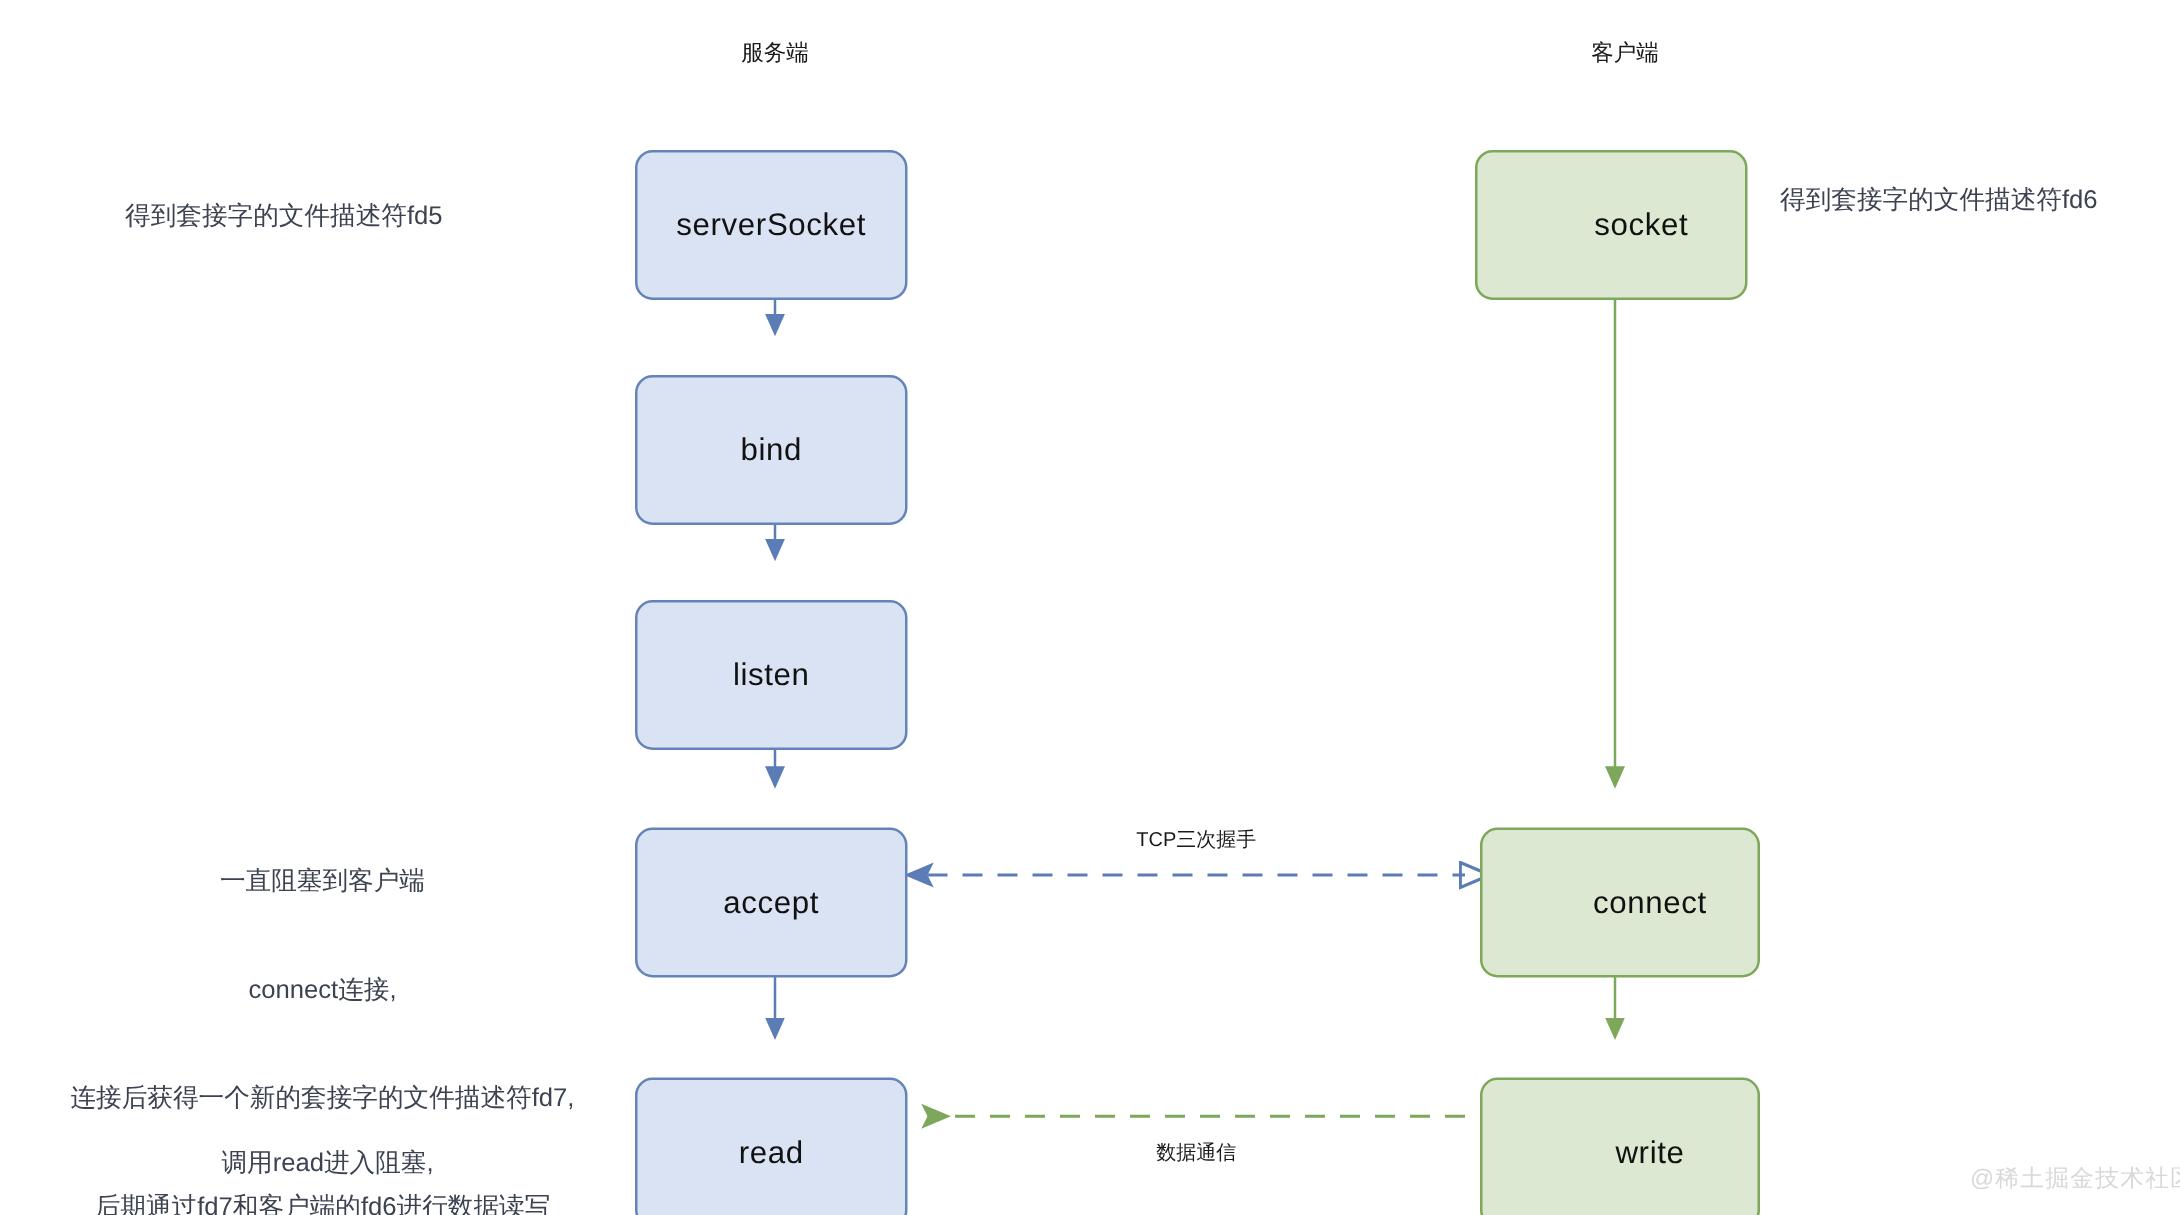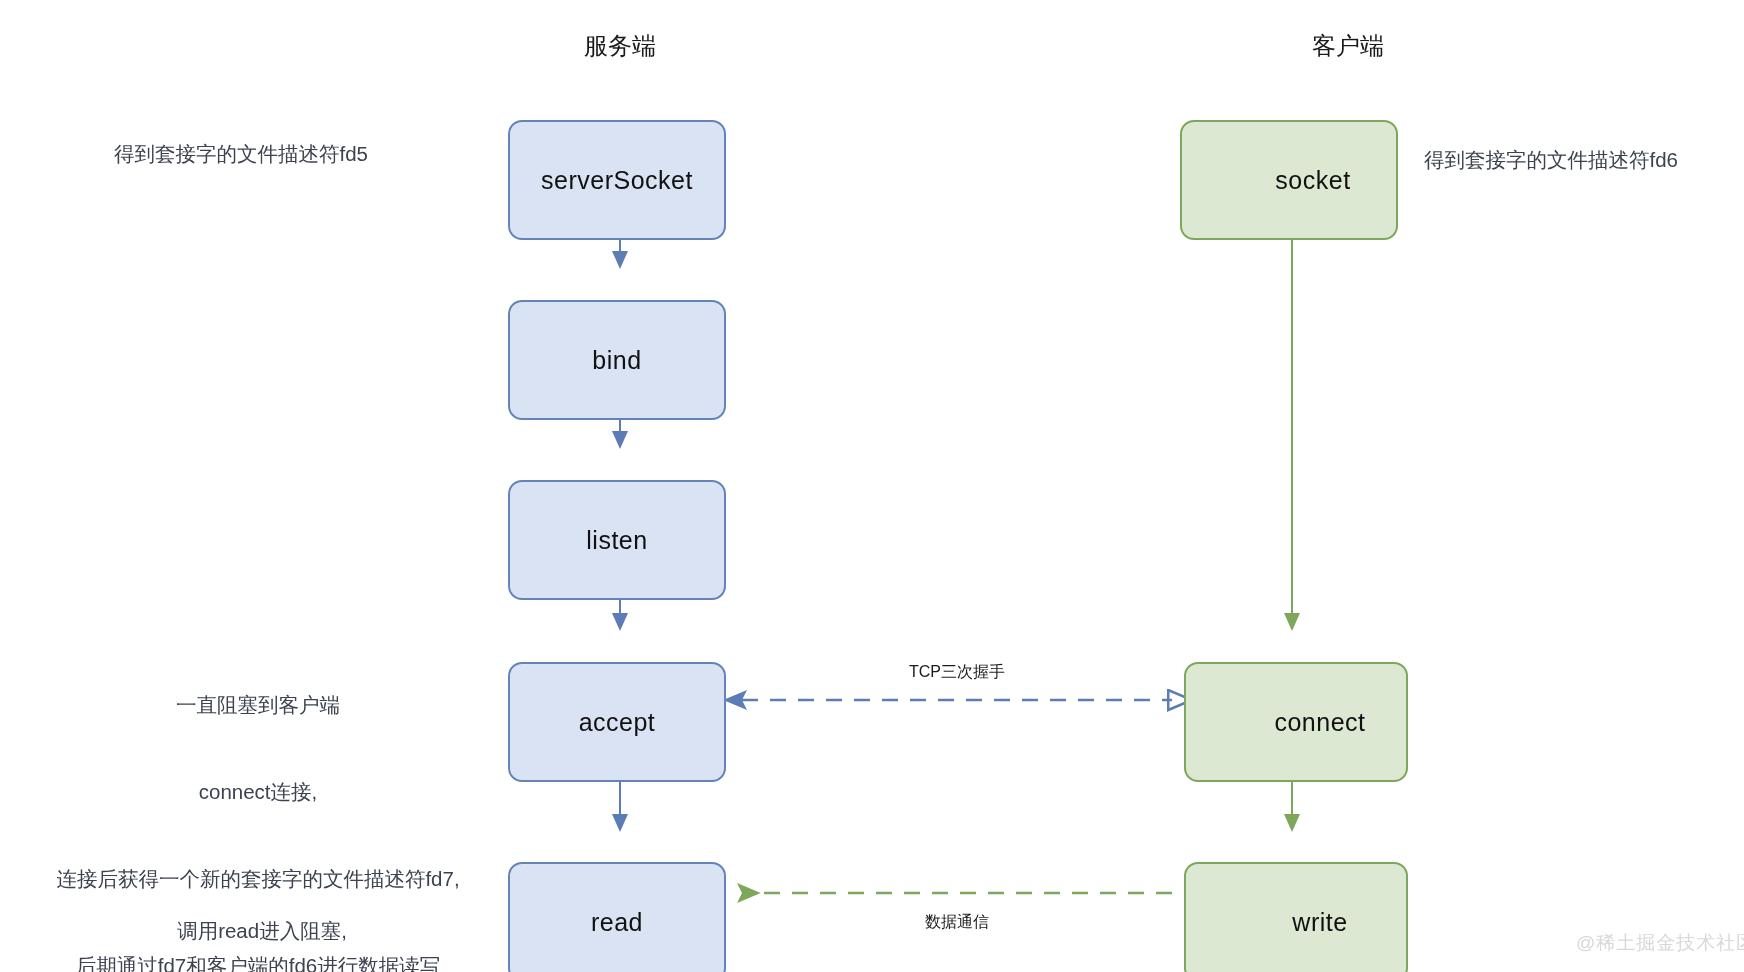--- a/index.html
+++ b/index.html
@@ -26,21 +26,21 @@
   svg.edges {
     position: absolute;
     left: 0; top: 0;
     width: 1744px;
     height: 972px;
     pointer-events: none;
   }
 
   .col-header {
     position: absolute;
-    font-size: 24px;
+    font-size: 18px;
     color: #1a1a1a;
     font-weight: 400;
     text-align: center;
     white-space: nowrap;
     transform: translateX(-50%);
   }
 
   .node {
     position: absolute;
     box-sizing: border-box;
@@ -93,21 +93,21 @@
     white-space: nowrap;
     letter-spacing: 1px;
   }
 </style>
 </head>
 <body>
 
 <div id="canvas">
 
   <div class="col-header" style="left:620px; top:30px;">服务端</div>
-  <div class="col-header" style="left:1348px; top:30px;text-align:right;">客户端</div>
+  <div class="col-header" style="left:1300px; top:30px;text-align:right;">客户端</div>
 
   <svg class="edges" viewBox="0 0 1744 972">
     <defs>
       <marker id="arrow-blue" markerWidth="10" markerHeight="10" refX="7" refY="4" orient="auto" markerUnits="strokeWidth">
         <path d="M0,0 L9,4 L0,8 z" fill="#5b7cb5"></path>
       </marker>
       <marker id="arrow-green" markerWidth="10" markerHeight="10" refX="7" refY="4" orient="auto" markerUnits="strokeWidth">
         <path d="M0,0 L9,4 L0,8 z" fill="#7da75a"></path>
       </marker>
       <marker id="arrow-green-open" markerWidth="11" markerHeight="11" refX="8" refY="4.5" orient="auto" markerUnits="strokeWidth">
@@ -169,21 +169,21 @@
   <div class="node client" style="left:1180px; top:96px; width:218px; height:120px;">
     <span>socket</span>
   </div>
   <div class="node client" style="left:1184px; top:638px; width:224px; height:120px;">
     <span>connect</span>
   </div>
   <div class="node client" style="left:1184px; top:838px; width:224px; height:120px;">
     <span>write</span>
   </div>
 
-  <div class="annot" style="left:100px; top:139px;margin-left:14px;">得到套接字的文件描述符fd5</div>
+  <div class="annot" style="left:100px; top:158px;">得到套接字的文件描述符fd5</div>
 
   <div class="annot right-of" style="left:1424px; top:145px;">得到套接字的文件描述符fd6</div>
 
   <div class="annot center" style="left:258px; top:632px;">
     <div>一直阻塞到客户端</div>
     <div>connect连接,</div>
     <div>连接后获得一个新的套接字的文件描述符fd7,</div>
     <div>后期通过fd7和客户端的fd6进行数据读写</div>
   </div>
 

